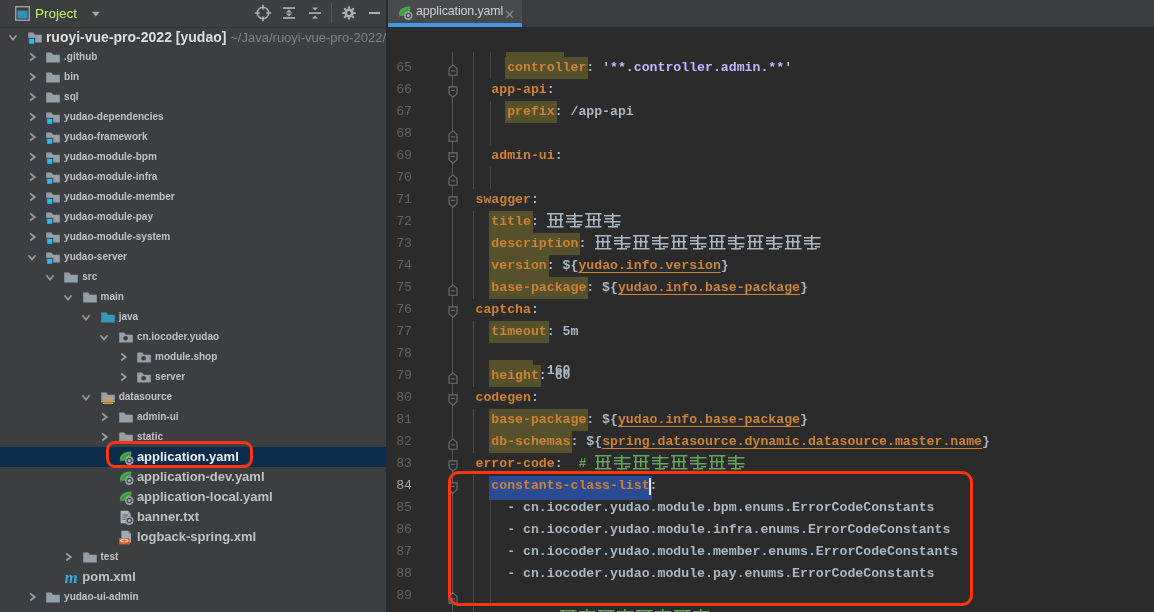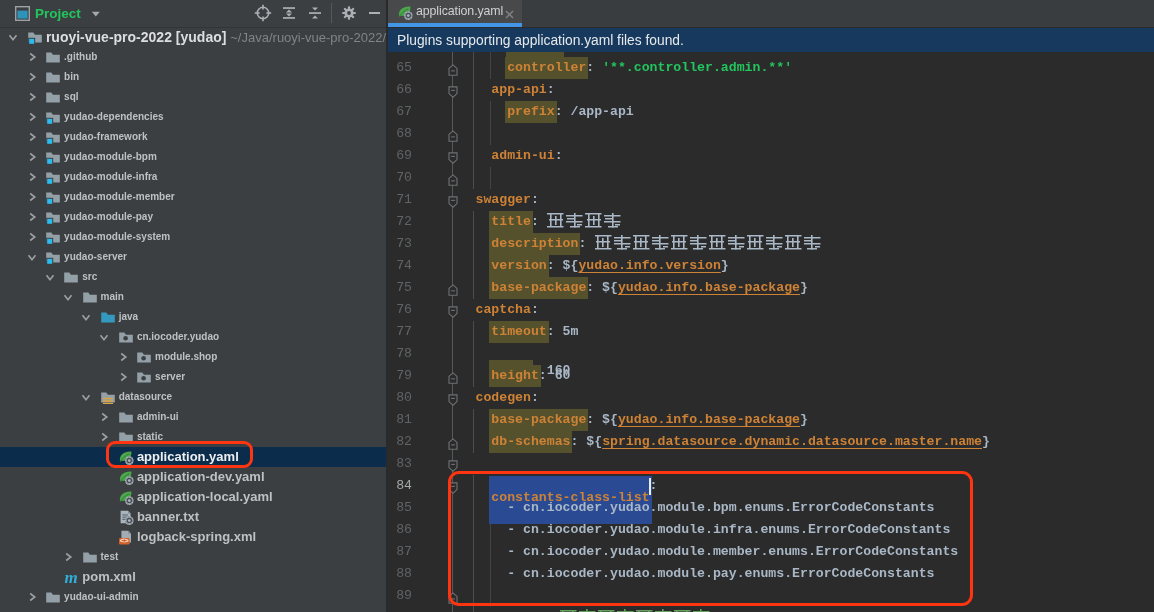--- a/index.html
+++ b/index.html
@@ -15,40 +15,40 @@
 #tab{position:absolute;left:387.5px;top:0;width:134px;height:23px;background:#47494B}
 #tabul{position:absolute;left:387.5px;top:23px;width:134px;height:3.6px;background:#4296E5}
 #tabrest{position:absolute;left:521.5px;top:23px;width:632.5px;height:3.6px;background:#3A3D3F}
 #banner{position:absolute;left:387.5px;top:27.5px;width:766.5px;height:25.2px;background:#17395E;color:#E6E9EC;font-size:13.8px;line-height:25px}
 #code{position:absolute;left:387.5px;top:52px;width:766.5px;height:560px;background:#2B2B2B}
 .ln,.lnc{position:absolute;left:387.5px;width:24.5px;text-align:right;height:22px;line-height:22px;font-family:"Liberation Mono",monospace;font-size:13.2px;color:#606366}
 .lnc{color:#A6A8AA}
 .cl{position:absolute;left:475.5px;height:22px;line-height:22px;white-space:pre;font-family:"Liberation Mono",monospace;font-size:13.2px;color:#A9B7C6;font-weight:bold}
 .k,.kb,.rf{color:#CE8236}
 .kb{background:#55512D;display:inline-block;height:22px;vertical-align:top;padding:0 2px;margin:0 -2px}
-.ksel{color:#CE8236;background:#2A4B94;display:inline-block;height:24px;line-height:20px;margin:1px -2px;padding:12px 2px;vertical-align:top}
-.s{color:#22c55e}
+.ksel{color:#CE8236;background:#2A4B94;display:inline-block;height:24px;line-height:20px;margin:1px -2px;padding:0 2px;vertical-align:top}
+.s{color:#c4b5fd}
 .c{color:#64A35C}
 .cm{font-style:italic}
 .rf{text-decoration:underline;text-underline-offset:2.5px;text-decoration-thickness:1px}
 .wv{text-decoration:underline wavy #6E6B3F;text-decoration-thickness:1px;text-underline-offset:3px}
 .caret{display:inline-block;width:0;position:relative;vertical-align:top;height:22px}
 .caret::after{content:"";position:absolute;left:-0.5px;top:2.5px;width:1.7px;height:17px;background:#ECECEC}
 .cjk{display:inline-block;width:19px;height:15.5px;vertical-align:-3px;background-image:linear-gradient(currentColor,currentColor),linear-gradient(currentColor,currentColor),linear-gradient(currentColor,currentColor),linear-gradient(currentColor,currentColor),linear-gradient(currentColor,currentColor),linear-gradient(currentColor,currentColor);background-size:16.5px 1.5px,14px 1.5px,16.5px 1.5px,1.6px 14px,1.6px 14px,1.6px 9px;background-position:0.5px 0.8px,1.8px 6.6px,0.5px 13.2px,2.8px 0.8px,13.2px 0.8px,8px 3.6px;background-repeat:no-repeat}
 .cjk.v2{background-size:16.5px 1.5px,16.5px 1.5px,10px 1.5px,1.6px 14.5px,8px 1.5px,5px 1.5px;background-position:0.5px 2.6px,0.5px 8.2px,3.8px 13.4px,8px 0.5px,1px 5.4px,11.5px 11px}
 </style></head>
 <body>
 <div id="page">
 <div id="tree">
 <div id="thdr"></div>
 <div style="position:absolute;left:15px;top:6px"><svg width="15" height="15" viewBox="0 0 15 15" style="">
           <rect x="0.7" y="0.7" width="13.6" height="13.6" fill="none" stroke="#9DA2A6" stroke-width="1.4"></rect>
           <rect x="2.4" y="4.6" width="10.2" height="8" fill="#2E93B9"></rect>
         </svg></div>
-<div style="position:absolute;left:35px;top:0;height:27px;line-height:27px;color:#22c55e;font-size:13.5px;font-weight:bold">Project</div>
+<div style="position:absolute;left:35px;top:0;height:27px;line-height:27px;color:#bef264;font-size:13.5px;font-weight:normal">Project</div>
 <div style="position:absolute;left:88px;top:6px"><svg width="15" height="15" viewBox="0 0 15 15" style="">
           <polygon points="3.8,5.8 11.8,5.8 7.8,10.6" fill="#A5A9AC"></polygon>
         </svg></div>
 <div style="position:absolute;left:254px;top:4px"><svg width="18" height="18" viewBox="0 0 18 18" style="">
           <circle cx="9" cy="9" r="5.7" fill="none" stroke="#ACB0B4" stroke-width="1.6"></circle>
           <line x1="9" y1="0.8" x2="9" y2="5.6" stroke="#ACB0B4" stroke-width="1.6"></line>
           <line x1="9" y1="12.4" x2="9" y2="17.2" stroke="#ACB0B4" stroke-width="1.6"></line>
           <line x1="0.8" y1="9" x2="5.6" y2="9" stroke="#ACB0B4" stroke-width="1.6"></line>
           <line x1="12.4" y1="9" x2="17.2" y2="9" stroke="#ACB0B4" stroke-width="1.6"></line>
         </svg></div>
@@ -330,21 +330,20 @@
         <path d="M2.3 12.8 C4.3 9.4 7.4 6.6 11.2 4.9" stroke="#2E7D32" stroke-width="1.0" fill="none"></path>
         <circle cx="11.3" cy="11.6" r="4.3" fill="#ADB5BD"></circle>
         <circle cx="11.3" cy="11.6" r="2.1" fill="none" stroke="#474E55" stroke-width="1.3"></circle>
         <circle cx="11.3" cy="11.6" r="3.6" fill="none" stroke="#474E55" stroke-width="0.7" stroke-dasharray="1.4 1.6"></circle>
       </svg></div>
 <div style="position:absolute;left:416px;top:0;height:23px;line-height:23px;font-size:12.4px;letter-spacing:-0.1px;color:#CED0D2">application.yaml</div>
 <div style="position:absolute;left:504px;top:6px"><svg width="11" height="11" viewBox="0 0 11 11" style="">
         <line x1="2" y1="2" x2="9" y2="9" stroke="#7F8386" stroke-width="1.4"></line>
         <line x1="9" y1="2" x2="2" y2="9" stroke="#7F8386" stroke-width="1.4"></line>
       </svg></div>
-<div id="banner"><span style="margin-left:9.5px">Plugins supporting application.yaml files found.</span></div>
 <div id="code"></div>
 <div style="position:absolute;left:452.2px;top:52px;width:1.3px;height:560px;background:#56595C"></div>
 
 <div style="position:absolute;left:473.2px;top:52px;width:1px;height:137px;background:#4A4D50"></div>
 <div style="position:absolute;left:473.2px;top:211px;width:1px;height:88px;background:#4A4D50"></div>
 <div style="position:absolute;left:473.2px;top:321px;width:1px;height:66px;background:#4A4D50"></div>
 <div style="position:absolute;left:473.2px;top:409px;width:1px;height:44px;background:#4A4D50"></div>
 <div style="position:absolute;left:473.2px;top:475px;width:1px;height:137px;background:#4A4D50"></div>
 <div style="position:absolute;left:489.8px;top:52px;width:1px;height:27px;background:#414447"></div>
 <div style="position:absolute;left:489.8px;top:101px;width:1px;height:44px;background:#414447"></div>
@@ -378,20 +377,21 @@
 <div class="cl" style="top:360px">  <span class="kb">width</span>: 160</div>
 <div class="ln" style="top:365px">79</div>
 <div class="cl" style="top:365px">  <span class="kb">height</span>: 60</div>
 <div class="ln" style="top:387px">80</div>
 <div class="cl" style="top:387px"><span class="k">codegen</span>:</div>
 <div class="ln" style="top:409px">81</div>
 <div class="cl" style="top:409px">  <span class="kb">base-package</span>: ${<span class="rf">yudao.info.base-package</span>}</div>
 <div class="ln" style="top:431px">82</div>
 <div class="cl" style="top:431px">  <span class="kb">db-schemas</span>: ${<span class="rf">spring.datasource.dynamic.datasource.master.name</span>}</div>
 <div class="ln" style="top:453px">83</div>
+<div class="cl" style="top:453px"><span class="k">error-code</span>:  <span class="c"># <span class="cjk"></span><span class="cjk v2"></span><span class="cjk"></span><span class="cjk v2"></span><span class="cjk"></span><span class="cjk v2"></span><span class="cjk"></span><span class="cjk v2"></span></span></div>
 <div class="lnc" style="top:475px">84</div>
 <div class="cl" style="top:475px">  <span class="ksel">constants-class-list</span><span class="caret"></span>:</div>
 <div class="ln" style="top:497px">85</div>
 <div class="cl" style="top:497px">    - cn.iocoder.yudao.module.bpm.enums.ErrorCodeConstants</div>
 <div class="ln" style="top:519px">86</div>
 <div class="cl" style="top:519px">    - cn.iocoder.yudao.module.infra.enums.ErrorCodeConstants</div>
 <div class="ln" style="top:541px">87</div>
 <div class="cl" style="top:541px">    - cn.iocoder.yudao.module.member.enums.ErrorCodeConstants</div>
 <div class="ln" style="top:563px">88</div>
 <div class="cl" style="top:563px">    - cn.iocoder.yudao.module.pay.enums.ErrorCodeConstants</div>

